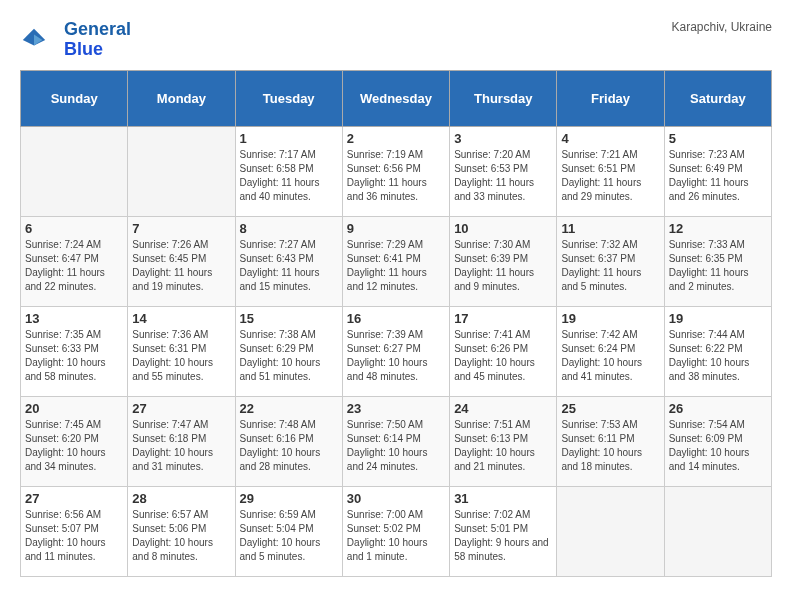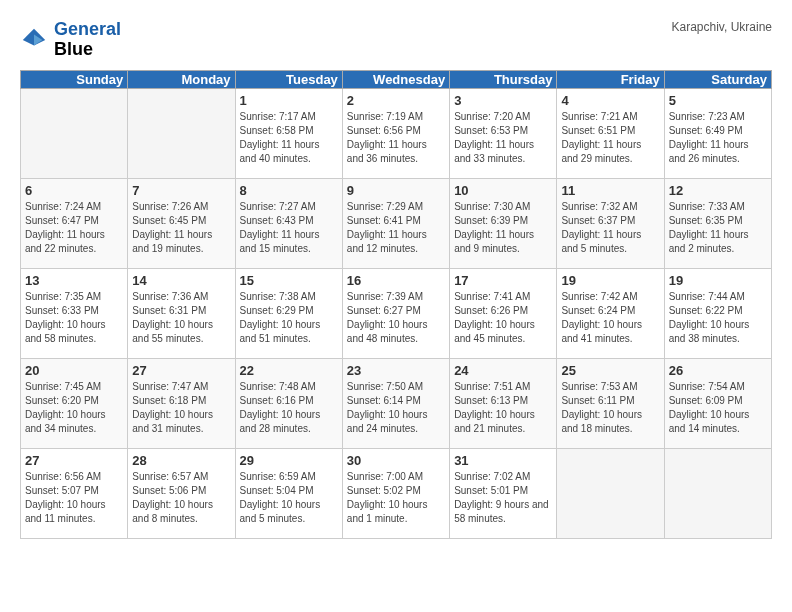--- a/index.html
+++ b/index.html
@@ -12,21 +12,21 @@
     }
     .header {
       display: flex;
       justify-content: space-between;
       align-items: flex-start;
       margin-bottom: 10px;
     }
     .logo {
       display: flex;
       align-items: center;
-      gap: 6px;
+      gap: 16px;
     }
     .logo-text {
       font-size: 18px;
       font-weight: bold;
       color: #333;
       line-height: 1.1;
     }
     .logo-text span {
       color: #1a5fa8;
     }
@@ -47,24 +47,24 @@
       color: #555;
     }
     table {
       width: 100%;
       border-collapse: collapse;
       table-layout: fixed;
     }
     th {
       background-color: #2a6db5;
       color: #fff;
-      padding: 1px 4px;
+      padding: 20px 4px;
       font-size: 13px;
       font-weight: bold;
-      text-align: right;
+      text-align: center;
       border: 1px solid #aaa;
     }
     td {
       border: 1px solid #ccc;
       vertical-align: top;
       padding: 4px;
       font-size: 10.5px;
       color: #333;
       height: 90px;
       background: #fff;
@@ -94,21 +94,21 @@
 <body>
 
 <div class="header">
   <div class="logo">
     <svg class="logo-icon" viewBox="0 0 40 40">
       <polygon points="20,4 36,20 20,28 4,20" fill="#2a6db5"></polygon>
       <polygon points="20,12 32,20 20,28" fill="#5b9fd4"></polygon>
     </svg>
     <div class="logo-text">
       <div><span>General</span></div>
-      <div><span style="color:#000000">Blue</span></div>
+      <div><span style="color:#1d4ed8">Blue</span></div>
     </div>
   </div>
   <div class="title-block">
     <div class="location">Karapchiv, Ukraine</div>
   </div>
 </div>
 
 <table>
   <thead>
     <tr>

